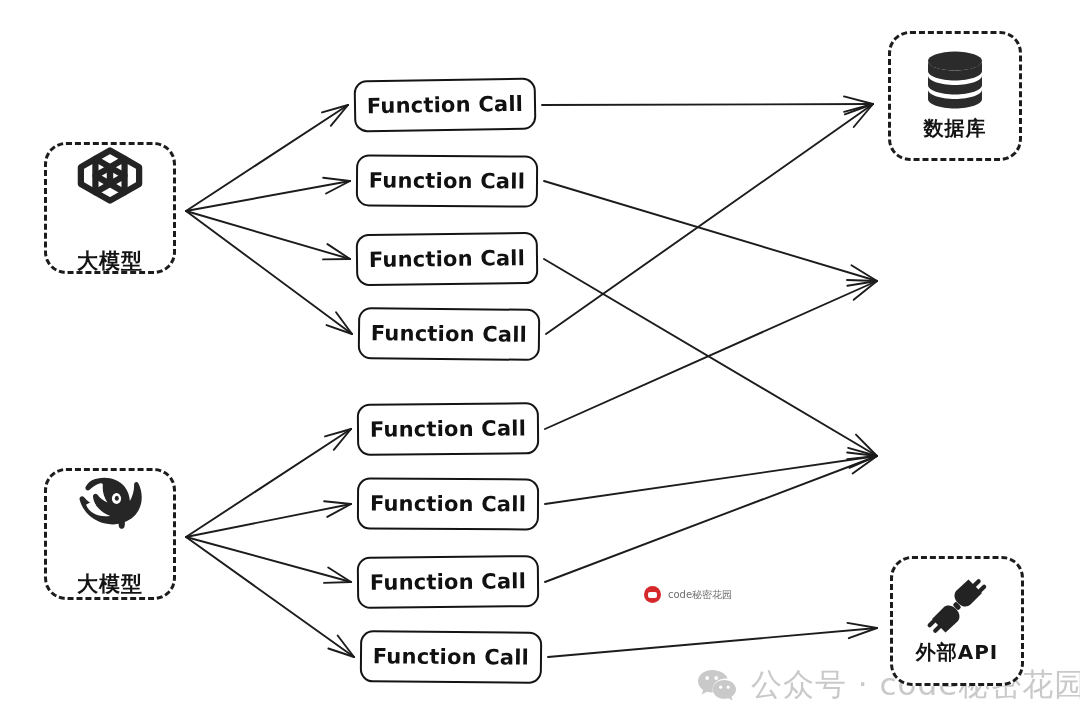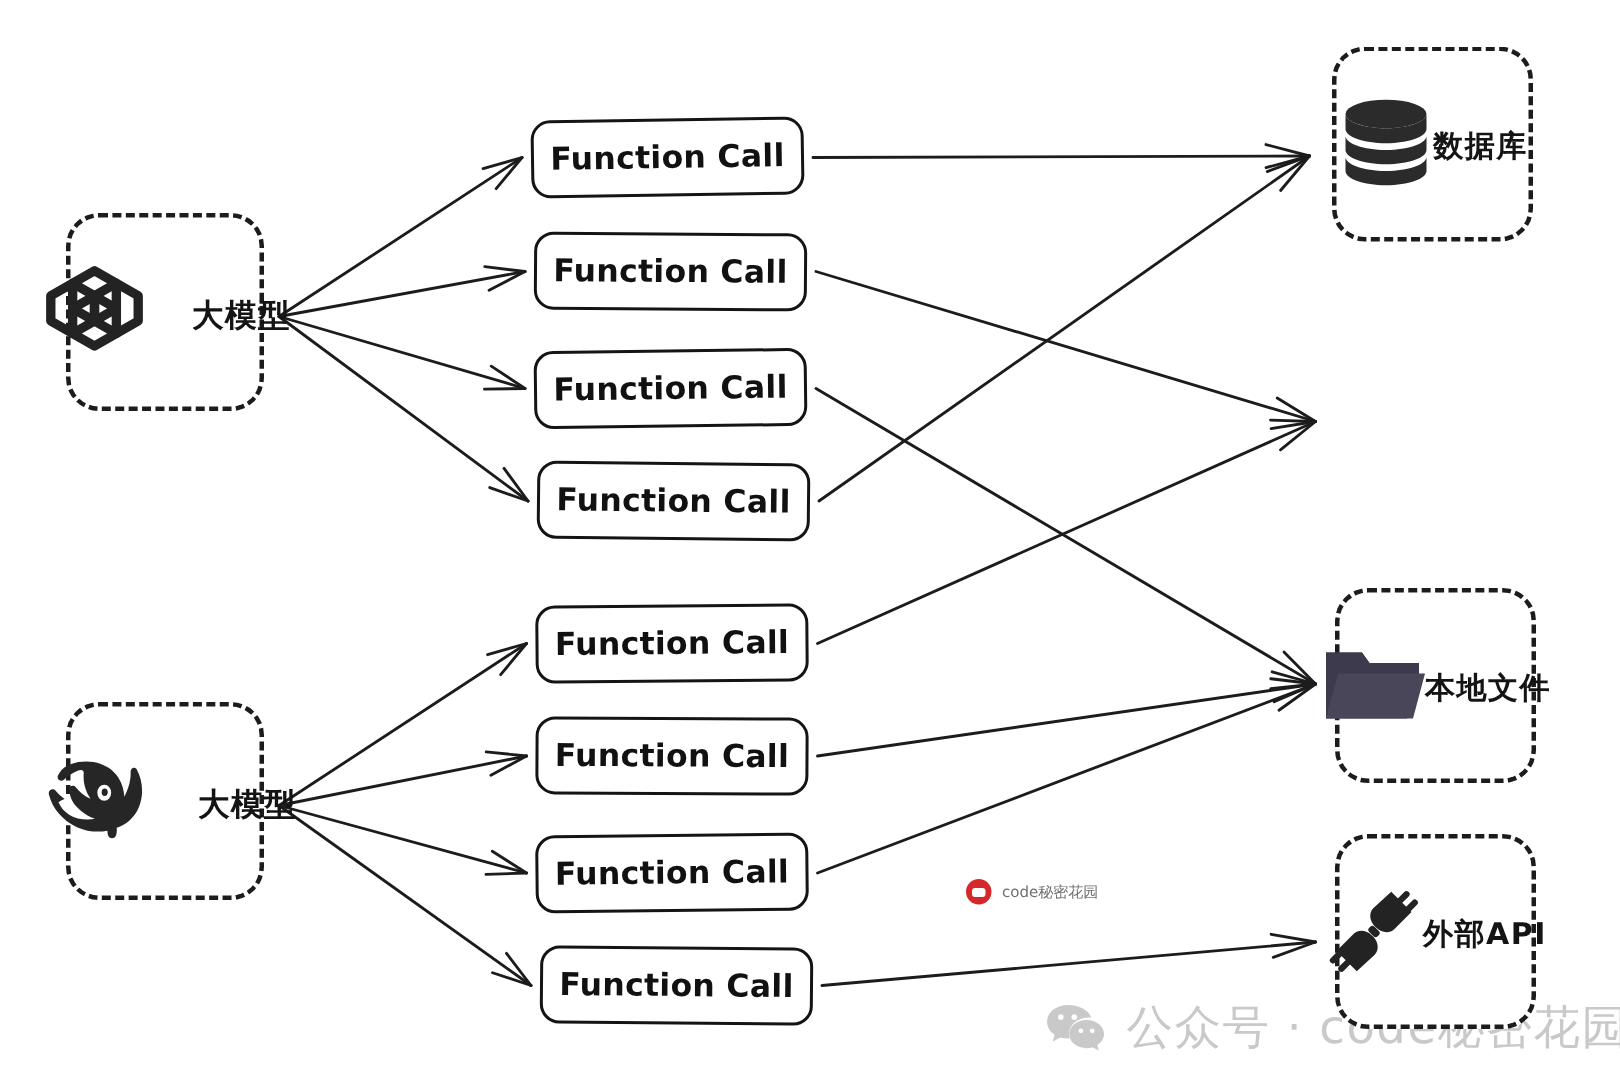--- a/index.html
+++ b/index.html
@@ -28,21 +28,21 @@
   }
 
   
   .node {
     position: absolute;
     box-sizing: border-box;
     border: 3px dashed #1c1c1c;
     border-radius: 22px;
     background: #ffffff;
     display: flex;
-    flex-direction: row;
+    flex-direction: column;
     align-items: center;
     justify-content: center;
     z-index: 3;
   }
   .node .glyph {
     display: flex;
     align-items: center;
     justify-content: center;
     line-height: 0;
   }
@@ -252,31 +252,20 @@
         <ellipse cx="32" cy="11" rx="27" ry="9.5" fill="#2b2b2b"></ellipse>
         <path fill="#2b2b2b" d="M5 11v10c0 5.2 12.1 9.5 27 9.5S59 26.2 59 21V11c0 5.2-12.1 9.5-27 9.5S5 16.2 5 11Z"></path>
         <path fill="#2b2b2b" d="M5 25.5v9.5c0 5.2 12.1 9.5 27 9.5s27-4.3 27-9.5v-9.5c0 5.2-12.1 9.5-27 9.5S5 30.7 5 25.5Z"></path>
         <path fill="#2b2b2b" d="M5 39.5V49c0 5.2 12.1 9.5 27 9.5S59 54.2 59 49v-9.5c0 5.2-12.1 9.5-27 9.5S5 44.7 5 39.5Z"></path>
       </svg>
     </span>
     <span class="node-label">数据库</span>
   </div>
 
 
-  <div class="node tool-node" style="left:890px; top:392px;">
-    <span class="glyph">
-      <svg width="70" height="56" viewBox="0 0 70 56">
-        <path fill="#3e3a4d" d="M4 6h24l5 7h33v10H4Z"></path>
-        <path fill="#3e3a4d" d="M4 6h24l5 7h33v3H4Z"></path>
-        <path fill="#3e3a4d" d="M4 20h62l-8 30H4Z"></path>
-        <path fill="#4a465a" d="M12 20h58l-8 30H4Z"></path>
-      </svg>
-    </span>
-    <span class="node-label">本地文件</span>
-  </div>
 
   <div class="node tool-node" style="left:890px; top:556px;">
     <span class="glyph">
       <svg width="66" height="60" viewBox="0 0 66 60">
         <g fill="#232323">
           <path d="M44.5 3.5 58 17 46.5 28.5c-3 3-8.4 2.6-12.1-1.1l-0.8-0.8
                    c-3.7-3.7-4.1-9.1-1.1-12.1Z"></path>
           <rect x="50.5" y="2.2" width="4.2" height="10" rx="2.1" transform="rotate(45 52.6 7.2)"></rect>
           <rect x="56.0" y="7.8" width="4.2" height="10" rx="2.1" transform="rotate(45 58.1 12.8)"></rect>
           <path d="M21.5 56.5 8 43 19.5 31.5c3-3 8.4-2.6 12.1 1.1l0.8 0.8

